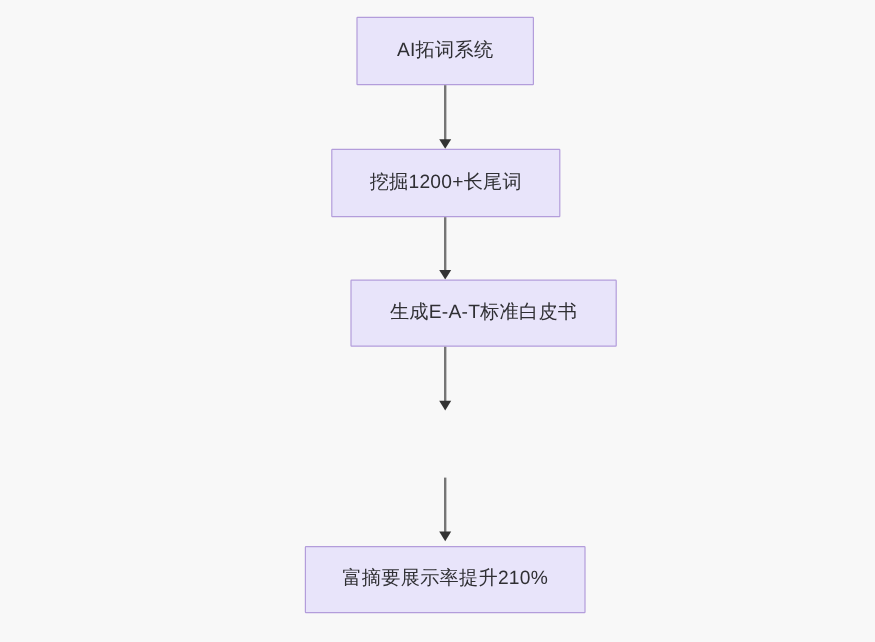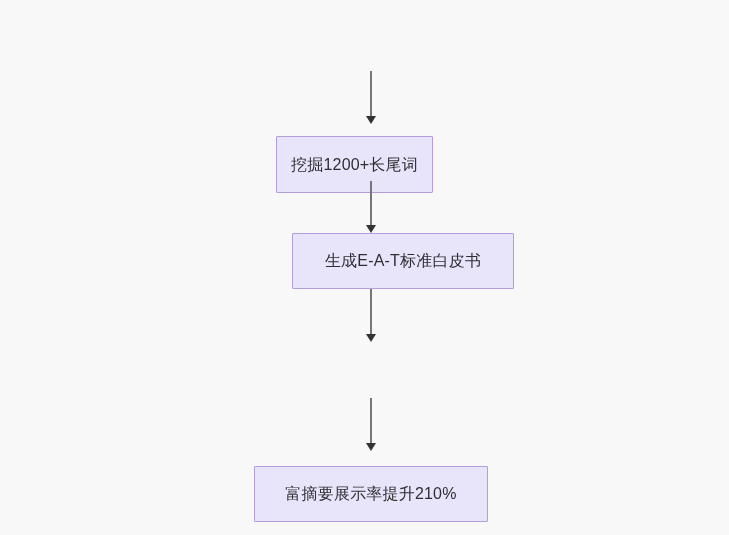--- a/index.html
+++ b/index.html
@@ -57,27 +57,30 @@
     border-right: 5px solid transparent;
     border-top: 8px solid #333333;
     margin-top: -1px;
   }
 </style>
 </head>
 <body>
 
 <div id="flowchart">
 
+  <div class="node" style="left:297px; top:14px; width:148px; height:57px;">
+    <span class="node-label">AI拓词系统</span>
+  </div>
 
   <div class="edge" style="left:364px; top:71px; height:53px;">
     <div class="shaft"></div>
     <div class="head"></div>
   </div>
 
-  <div class="node" style="left:276px; top:124px; width:157px; height:57px;margin-top:12px;">
+  <div class="node" style="left:276px; top:124px; width:191px; height:57px;">
     <span class="node-label">挖掘1200+长尾词</span>
   </div>
 
   <div class="edge" style="left:364px; top:181px; height:52px;">
     <div class="shaft"></div>
     <div class="head"></div>
   </div>
 
   <div class="node" style="left:260px; top:233px; width:222px; height:56px;margin-left:32px;">
     <span class="node-label">生成E-A-T标准白皮书</span>
@@ -87,17 +90,17 @@
     <div class="shaft"></div>
     <div class="head"></div>
   </div>
 
 
   <div class="edge" style="left:364px; top:398px; height:53px;">
     <div class="shaft"></div>
     <div class="head"></div>
   </div>
 
-  <div class="node" style="left:254px; top:466px; width:234px; height:56px;">
+  <div class="node" style="left:254px; top:455px; width:234px; height:56px;">
     <span class="node-label">富摘要展示率提升210%</span>
   </div>
 
 </div>
 
 </body></html>

